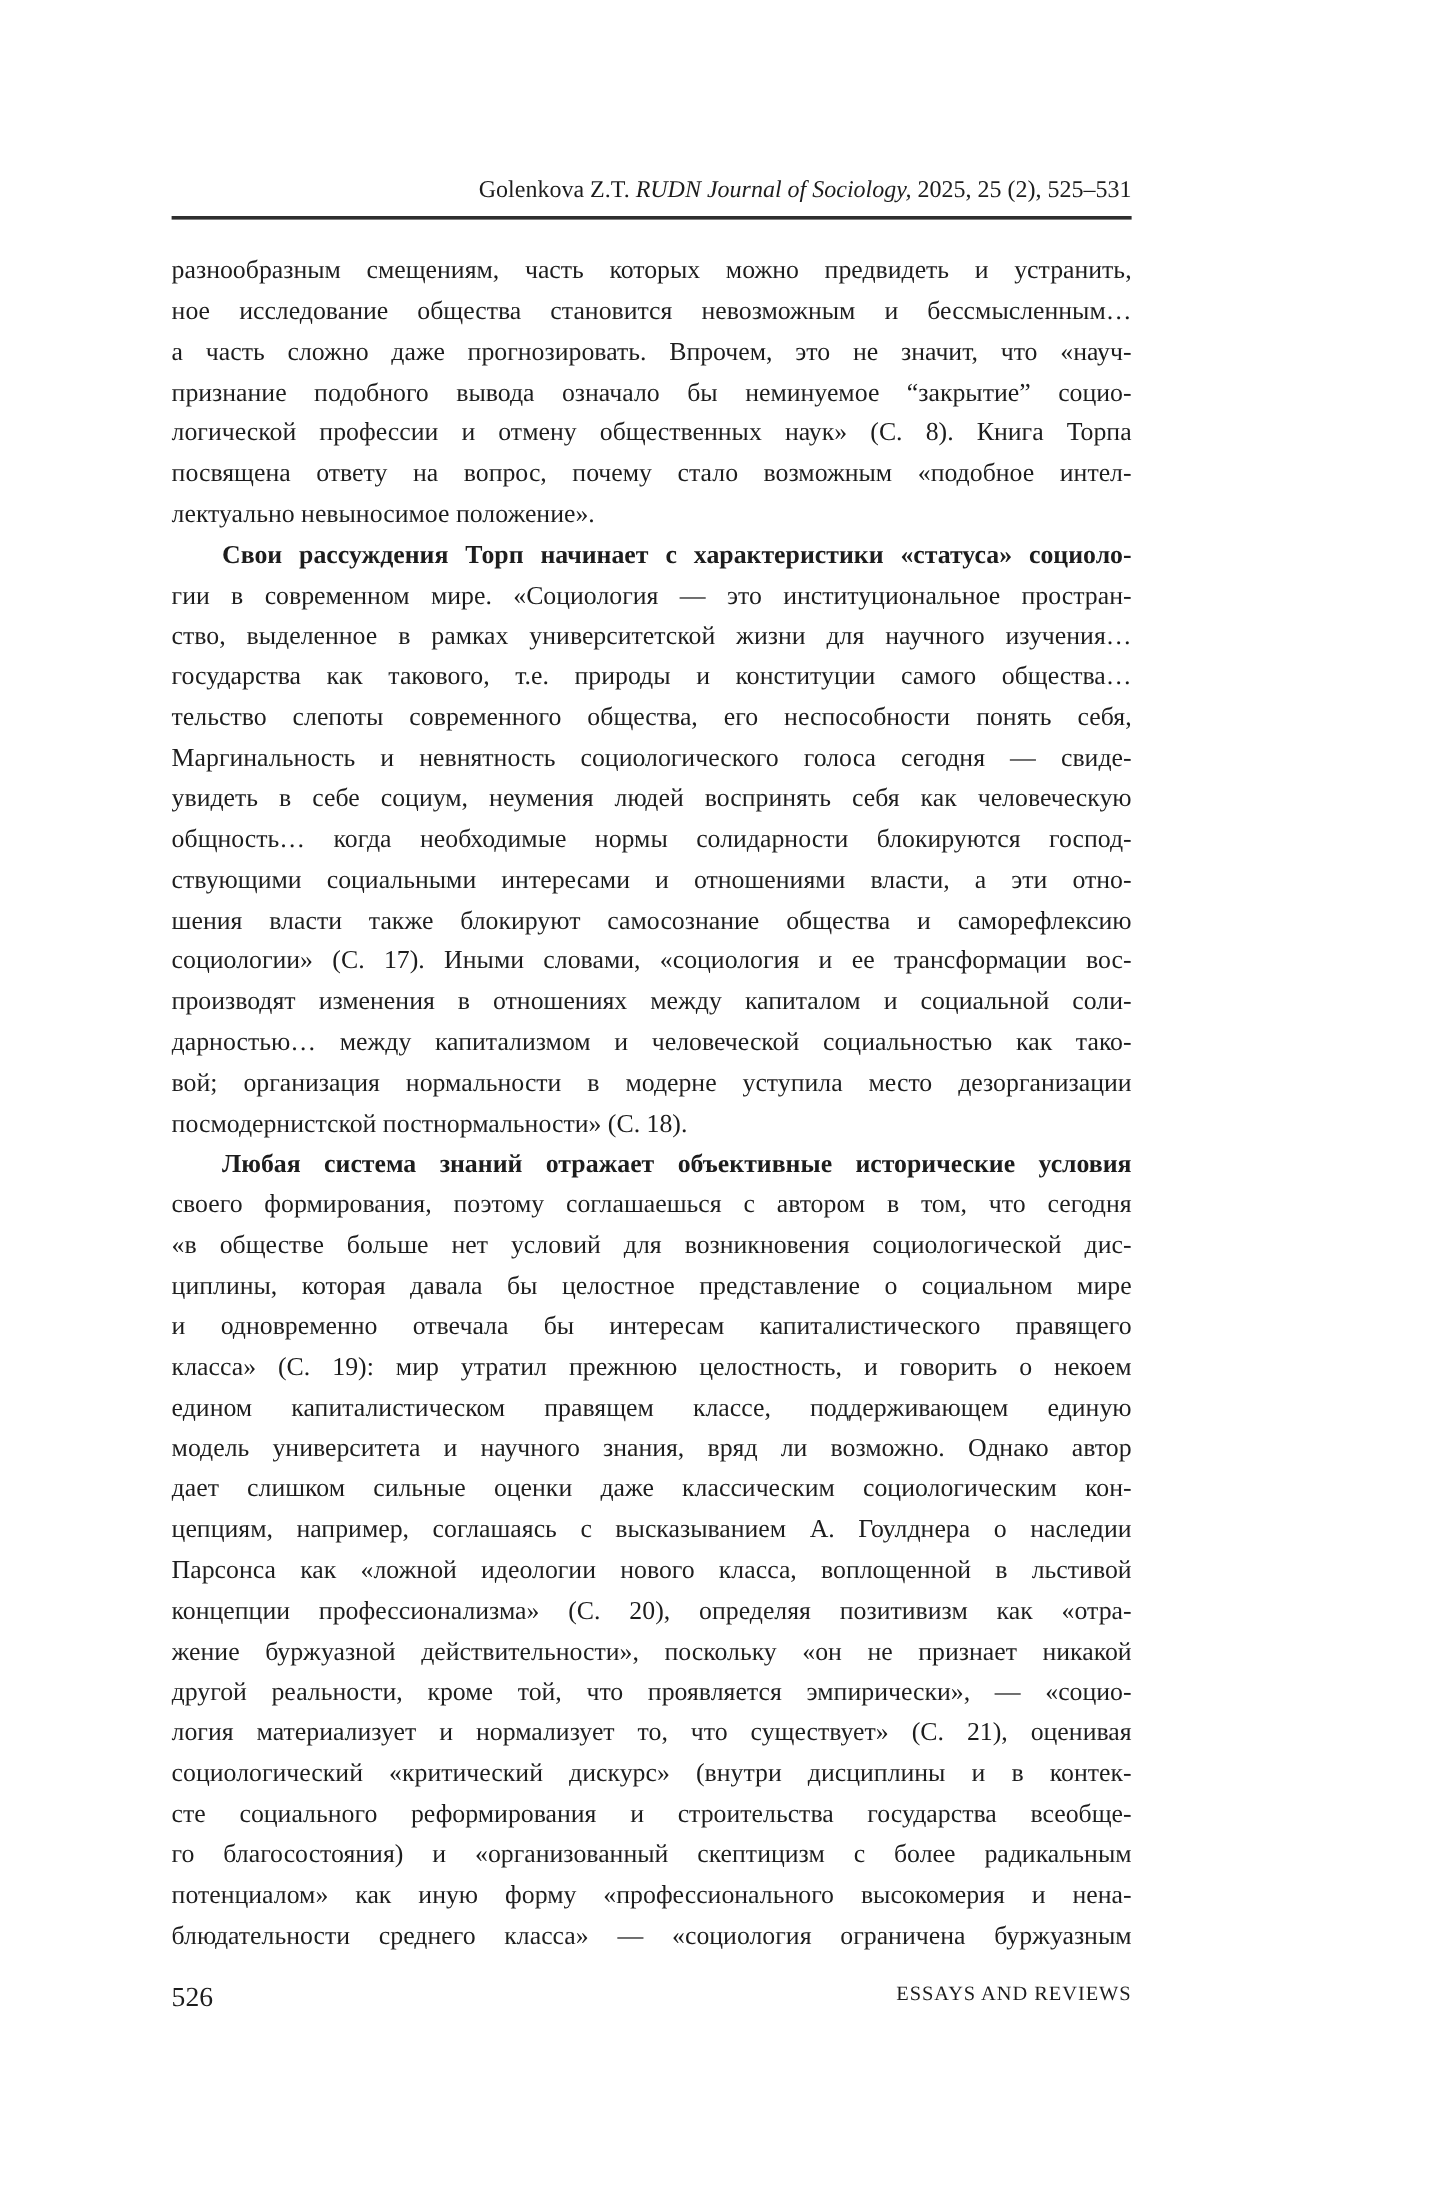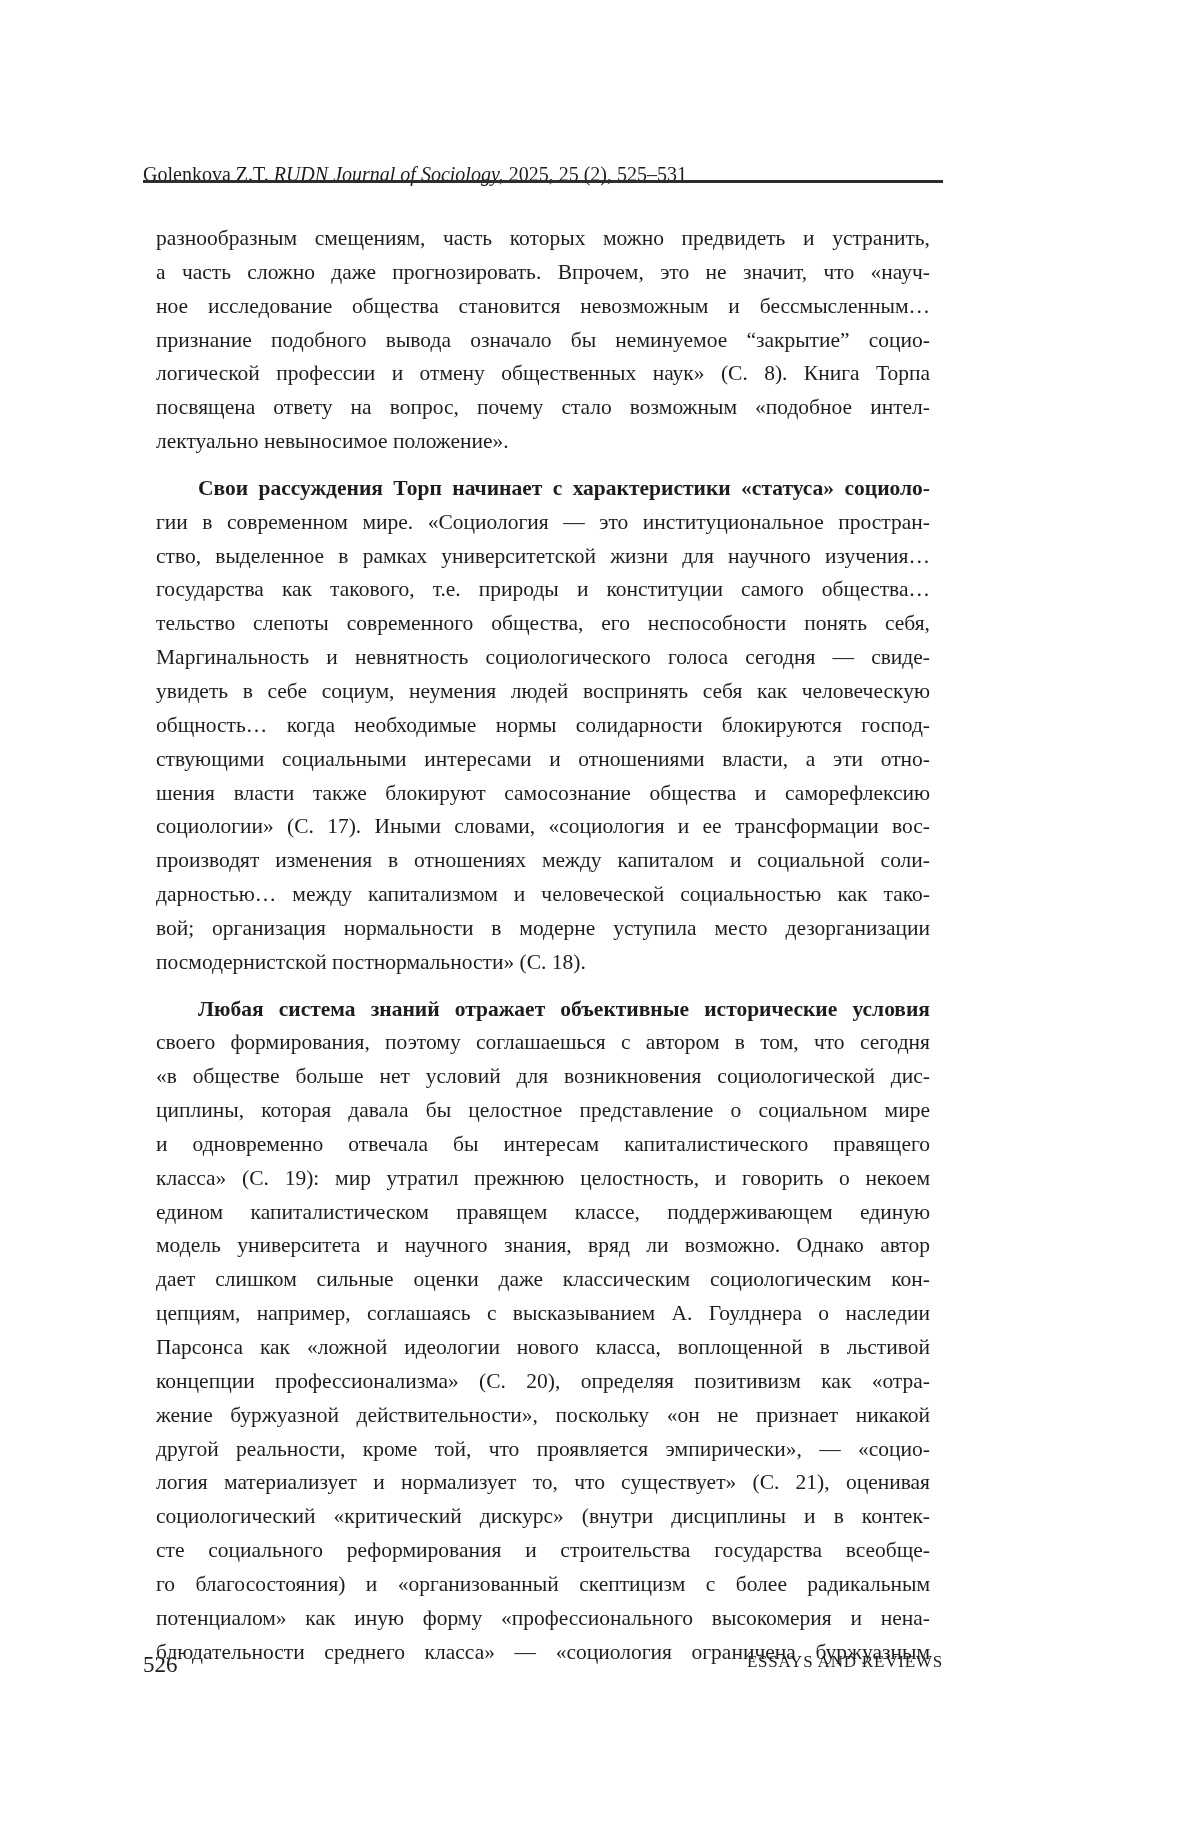--- a/index.html
+++ b/index.html
@@ -10,43 +10,42 @@
     background: #ffffff;
     font-family: "Liberation Serif", "DejaVu Serif", serif;
     color: #1d1d1d;
     overflow: hidden;
   }
   .header-citation {
     position: absolute;
     top: 146px;
     left: 143px;
     width: 800px;
-    text-align: left;
+    text-align: right;
     font-size: 20px;
     line-height: 24px;
     white-space: nowrap;
-    margin-top: 16px;
   }
   .journal-italic { font-style: italic; }
   .header-rule {
     position: absolute;
     top: 180px;
     left: 143px;
     width: 800px;
     height: 3px;
     background: #2e2e2e;
   }
   .body-text {
     position: absolute;
     top: 209px;
     left: 143px;
     width: 800px;
     font-size: 21.5px;
   }
-  .para { margin: 13px; }
+  .para { margin: 0; }
   .line {
     height: 33.85px;
     line-height: 33.85px;
     overflow: hidden;
     text-align: justify;
     text-align-last: justify;
     white-space: normal;
   }
   .line.last {
     text-align: left;
@@ -77,22 +76,22 @@
     <span>Golenkova Z.T.</span>
     <span class="journal-italic">RUDN Journal of Sociology,</span>
     <span>2025, 25 (2), 525–531</span>
   </div>
 
   <div class="header-rule"></div>
 
   <div class="body-text">
       <div class="para">
         <div class="line">разнообразным смещениям, часть которых можно предвидеть и устранить,</div>
+        <div class="line">ное исследование общества становится невозможным и бессмысленным…</div>
         <div class="line">а часть сложно даже прогнозировать. Впрочем, это не значит, что «науч-</div>
-        <div class="line">ное исследование общества становится невозможным и бессмысленным…</div>
         <div class="line">признание подобного вывода означало бы неминуемое “закрытие” социо-</div>
         <div class="line">логической профессии и отмену общественных наук» (С. 8). Книга Торпа</div>
         <div class="line">посвящена ответу на вопрос, почему стало возможным «подобное интел-</div>
         <div class="line last">лектуально невыносимое положение».</div>
       </div>
       <div class="para indent">
         <div class="line">Свои рассуждения Торп начинает с характеристики «статуса» социоло-</div>
         <div class="line">гии в современном мире. «Социология — это институциональное простран-</div>
         <div class="line">ство, выделенное в рамках университетской жизни для научного изучения…</div>
         <div class="line">государства как такового, т.е. природы и конституции самого общества…</div>

